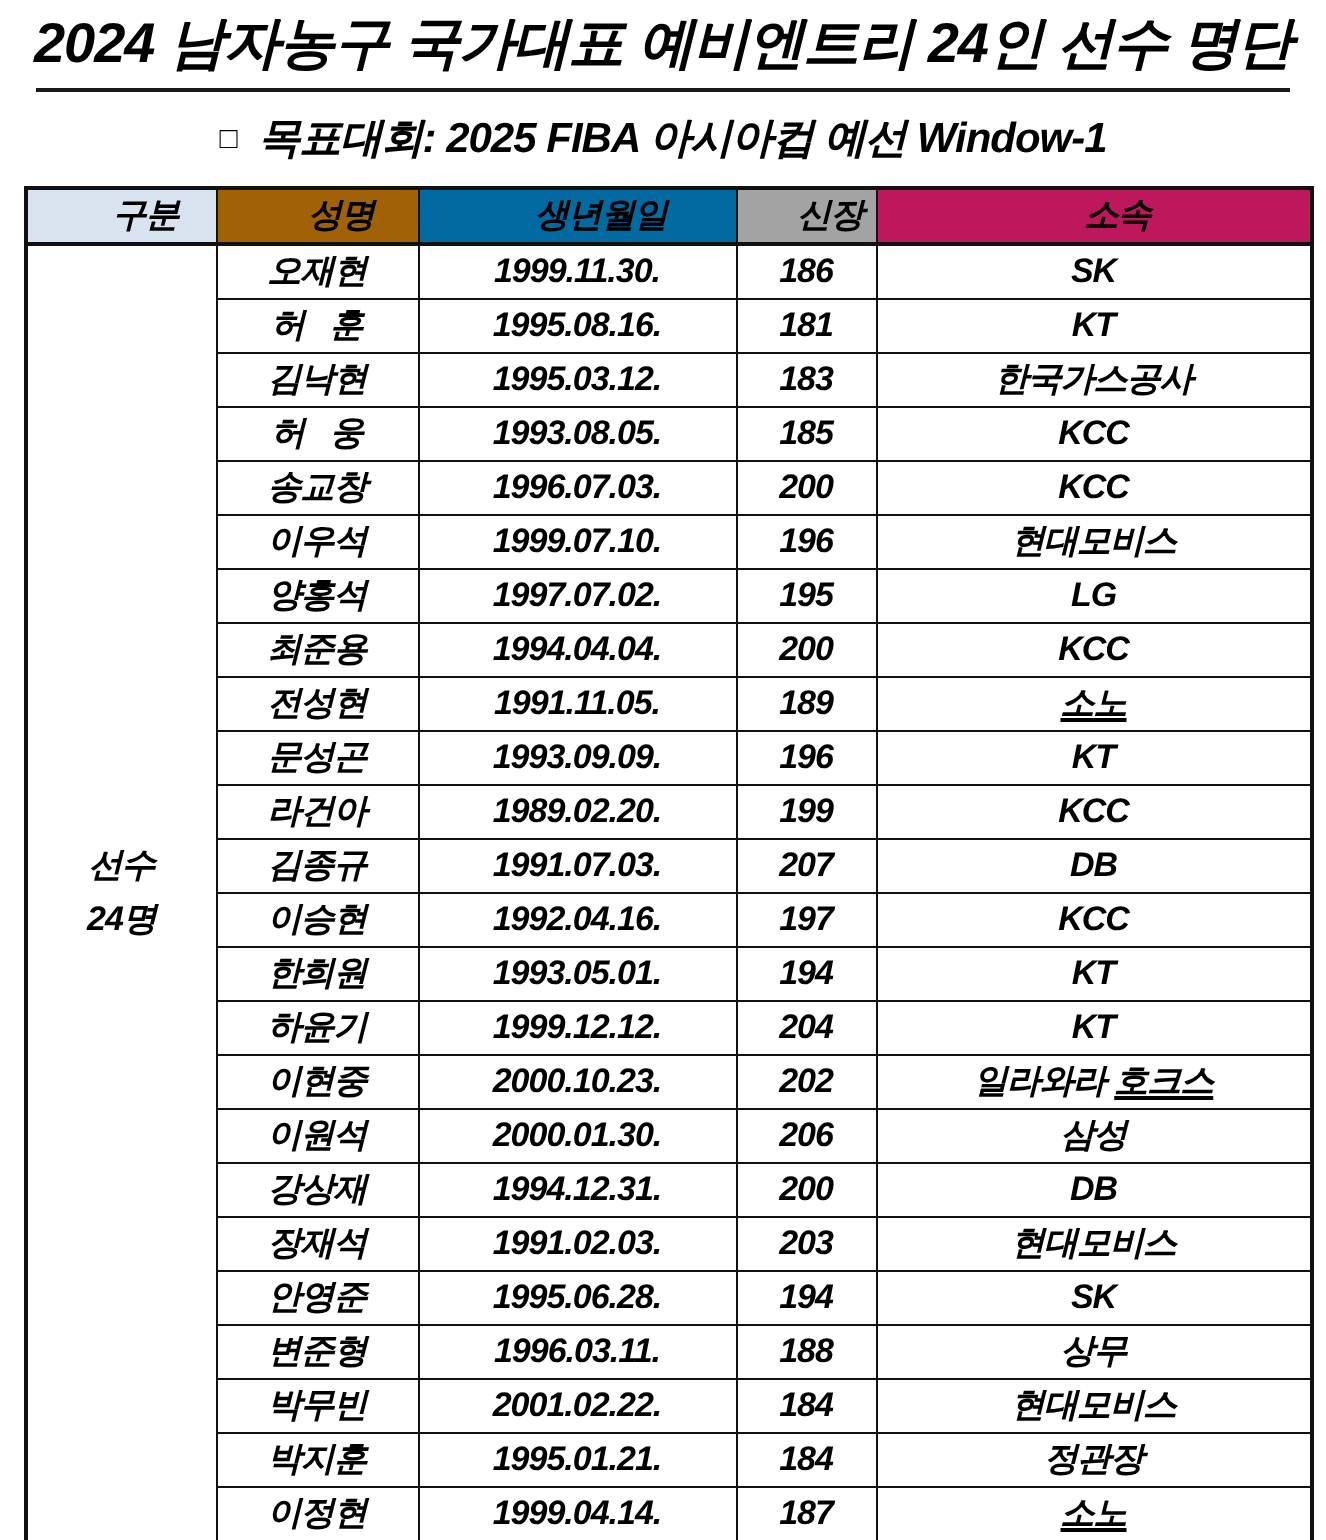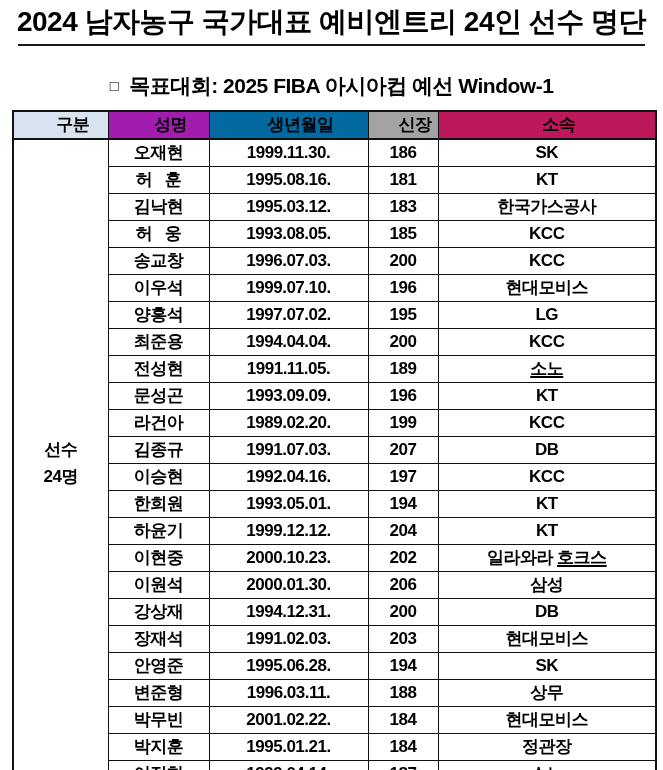--- a/index.html
+++ b/index.html
@@ -5,39 +5,39 @@
   * { box-sizing: border-box; }
   html, body { margin: 0; padding: 0; }
   body {
     width: 663px;
     height: 770px;
     background: #ffffff;
     font-family: "Liberation Sans", "DejaVu Sans", sans-serif;
     color: #000;
     overflow: hidden;
   }
-  .page { width: 663px; height: 770px; position: relative; }
+  .page { width: 663px; height: 770px; position: relative; font-style: italic; }
 
   .doc-title {
     margin: 0;
     padding-top: 5px;
     text-align: center;
     font-size: 28px;
     font-weight: 800;
     letter-spacing: -0.5px;
     line-height: 1.2;
     white-space: nowrap;
   }
   .title-rule {
     height: 2px;
     background: #1a1a1a;
     margin: 5px 18px 0 18px;
   }
   .subtitle {
-    margin-top: 26px;
+    margin-top: 9px;
     text-align: center;
     font-size: 21px;
     font-weight: 800;
     letter-spacing: -0.5px;
     white-space: nowrap;
   }
   .subtitle .bullet {
     font-size: 15px;
     font-weight: 400;
     position: relative;
@@ -96,21 +96,21 @@
     <colgroup>
       <col style="width:95px">
       <col style="width:101px">
       <col style="width:159px">
       <col style="width:70px">
       <col style="width:218px">
     </colgroup>
     <thead>
       <tr>
         <th style="background: rgb(217, 227, 240);">구분</th>
-        <th style="background: #a21caf;">성명</th>
+        <th style="background: #a16207;">성명</th>
         <th style="background: #0369a1;">생년월일</th>
         <th style="background: #a3a3a3;">신장</th>
         <th style="background: #be185d;">소속</th>
       </tr>
     </thead>
     <tbody>
         <tr>
           <td class="group-cell" rowspan="24">
             <div>선수</div>
             <div>24명</div>

